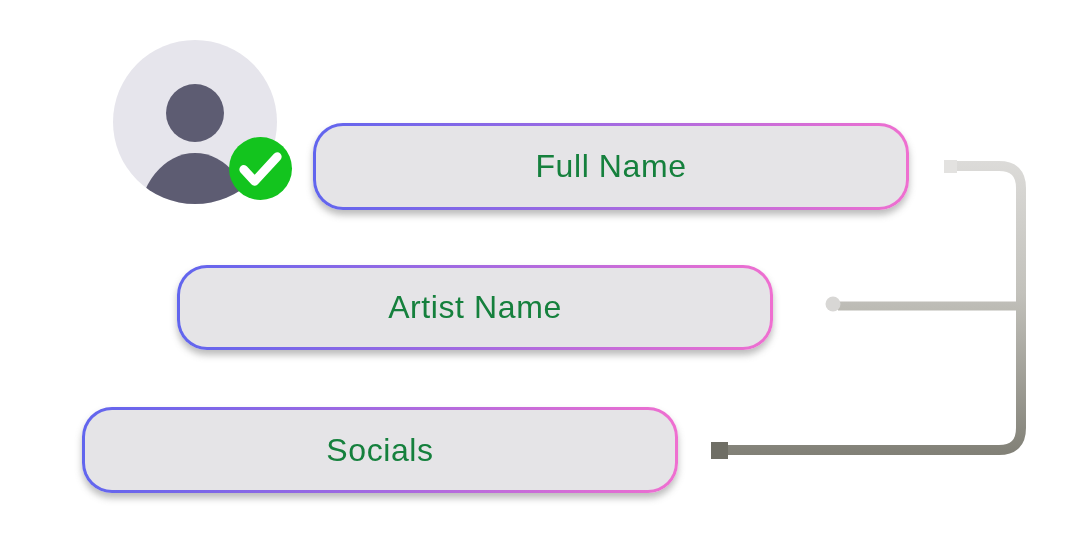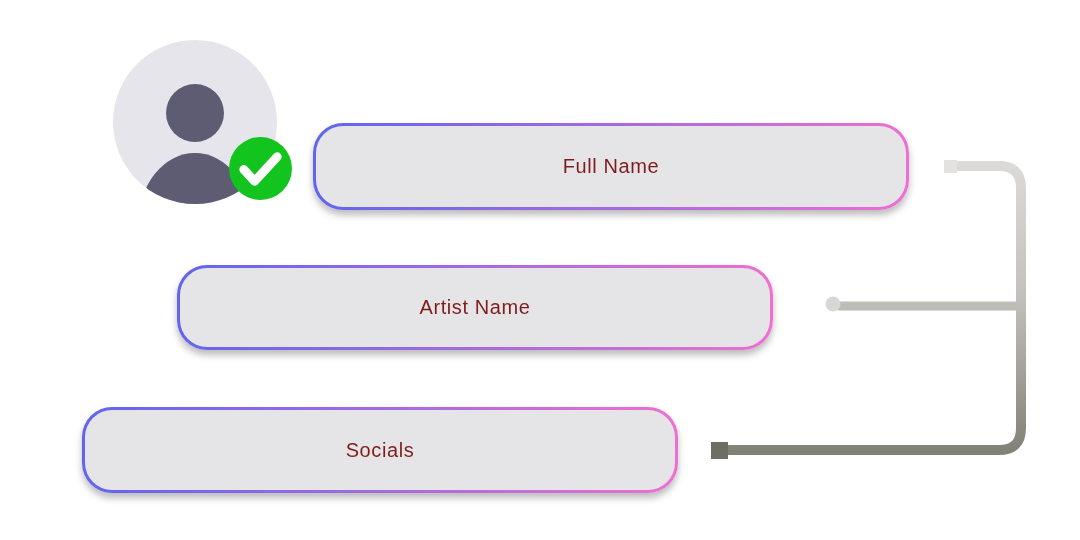--- a/index.html
+++ b/index.html
@@ -31,21 +31,21 @@
     background:linear-gradient(90deg,#6165ee 0%,#a76ae0 52%,#ef6fd0 100%);
     box-shadow:0 5px 7px rgba(107,107,107,0.45);
   }
   .pill-inner{
     width:100%;height:100%;
     background:#e5e4e7;
     border-radius:27px;
     display:flex;align-items:center;justify-content:center;
   }
   .pill-label{
-    font-size:20px;color:#7f1d1d;letter-spacing:0.6px;
+    font-size:32px;color:#15803d;letter-spacing:0.6px;
   }
   .pill-full-name{left:313px;top:123px;height:87px;}
   .pill-artist-name{left:177px;top:265px;height:85px;}
   .pill-socials{left:82px;top:407px;}
 </style>
 </head>
 <body>
 
 <div class="canvas">
 

